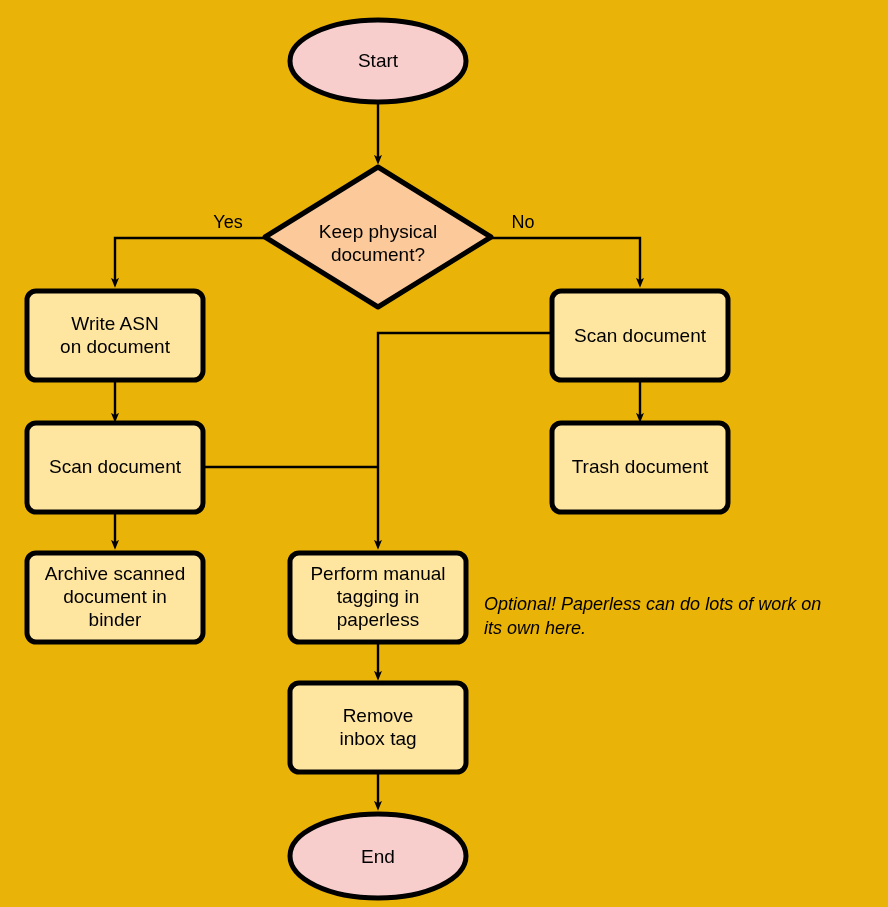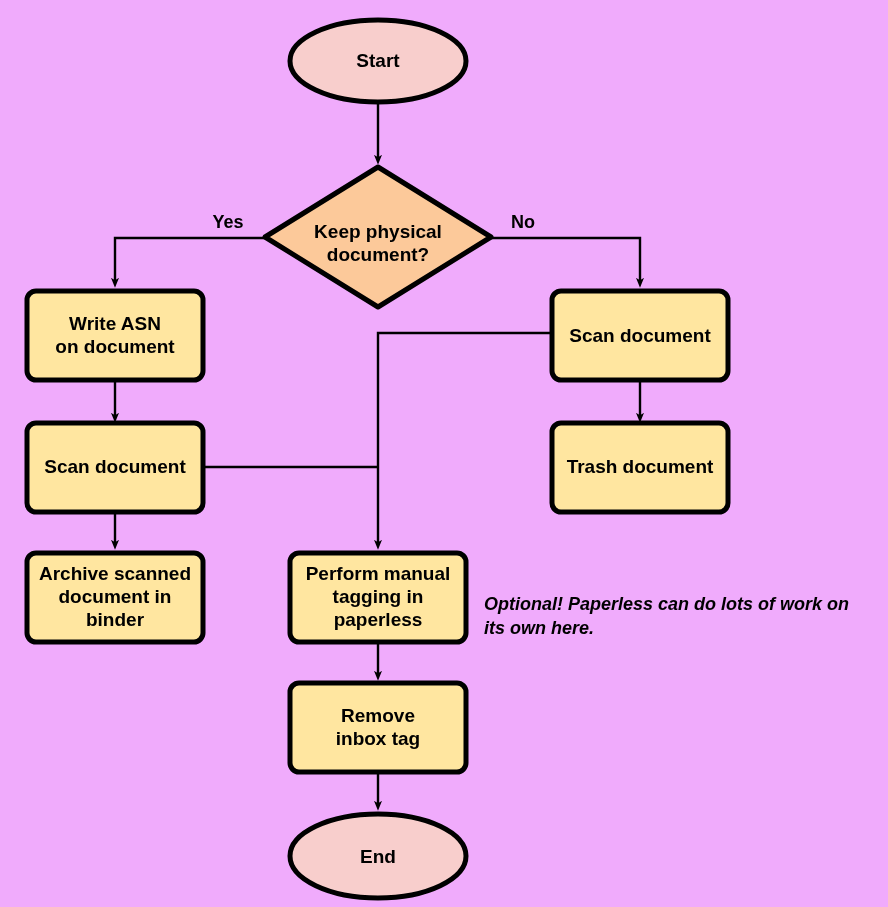--- a/index.html
+++ b/index.html
@@ -11,22 +11,21 @@
   body {
     font-family: "Liberation Sans", sans-serif;
     width: 888px;
     height: 907px;
     overflow: hidden;
   }
   #flow-root {
     position: relative;
     width: 888px;
     height: 907px;
-    background: #f0abfc;
-    font-weight: bold;
+    background: #eab308;
   }
   svg#flow-svg {
     position: absolute;
     top: 0;
     left: 0;
     width: 888px;
     height: 907px;
     display: block;
   }
   .node-text {

